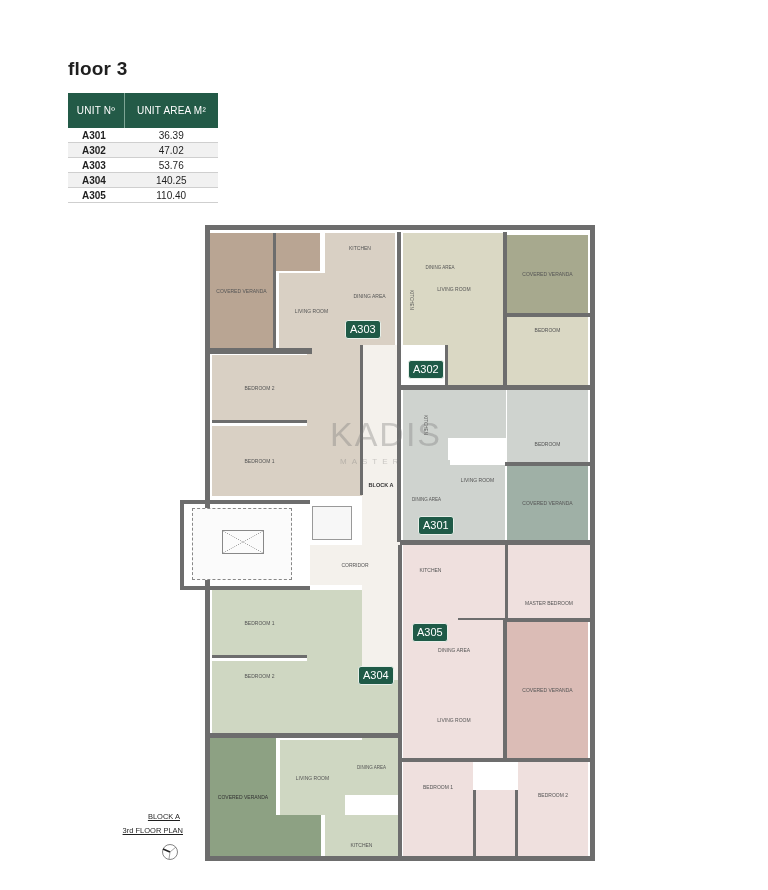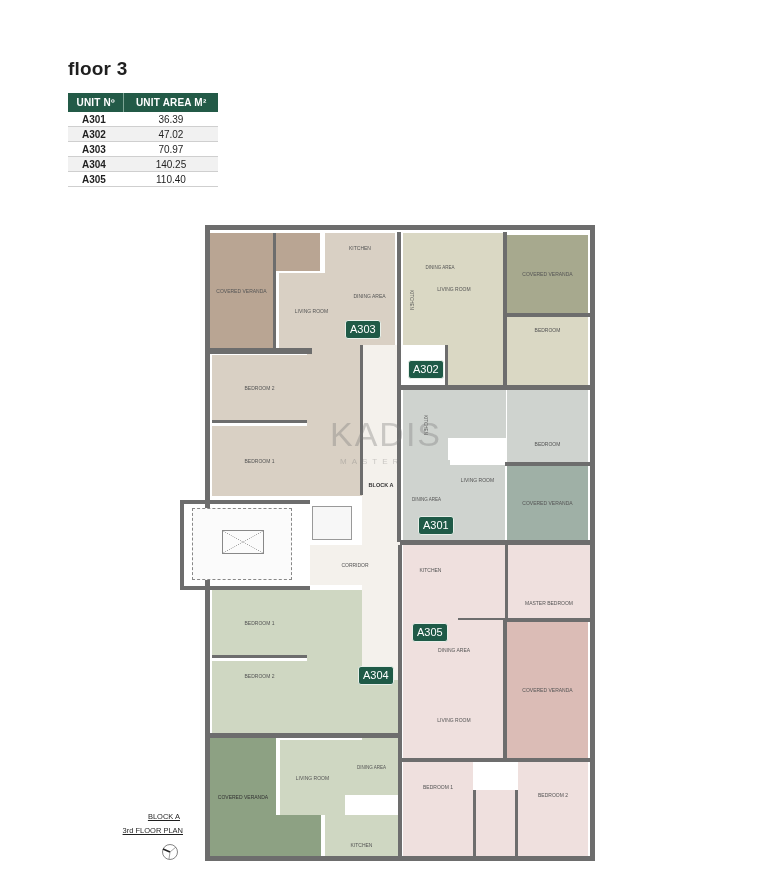--- a/index.html
+++ b/index.html
@@ -1,19 +1,19 @@
 <!DOCTYPE html>
 <html><head>
 <meta charset="utf-8">
 <style>
   html,body{margin:0;padding:0;background:#ffffff;}
   body{width:768px;height:890px;position:relative;overflow:hidden;font-family:"Liberation Sans",sans-serif;color:#1f1f1f;}
   .title{position:absolute;left:68px;top:58px;font-size:19px;font-weight:bold;letter-spacing:0.2px;}
   table.units{position:absolute;left:68px;top:93px;border-collapse:collapse;font-size:10px;width:150px;}
-  table.units th{background:#235a47;color:#fff;font-weight:bold;padding:4px 4px;text-align:center;font-size:10px;letter-spacing:0.2px;}
+  table.units th{background:#235a47;color:#fff;font-weight:normal;padding:12px 4px;text-align:center;font-size:10px;letter-spacing:0.2px;}
   table.units th:first-child{border-right:1px solid #7da595;}
   table.units td{padding:1px 4px;text-align:center;border-bottom:1px solid #cfcfcf;height:12px;}
   table.units td.u{font-weight:bold;text-align:left;padding-left:14px;}
   table.units tr:nth-child(even) td{background:#f1f1f1;}
   .plan{position:absolute;left:0;top:0;width:768px;height:890px;}
   .rm{position:absolute;box-sizing:border-box;font-size:5px;color:#555;text-align:center;display:flex;align-items:center;justify-content:center;text-transform:uppercase;line-height:1.2;}
   .wall{position:absolute;background:#6d6d6d;}
   .badge{position:absolute;background:#1f5a47;color:#fff;font-size:11px;border-radius:3px;padding:2px 4px;border:1px solid #e8efe9;line-height:13px;}
   .wm{position:absolute;color:rgba(120,120,120,0.35);font-size:34px;letter-spacing:2px;}
   .wm2{position:absolute;color:rgba(120,120,120,0.35);font-size:8px;letter-spacing:5px;}
@@ -35,21 +35,21 @@
     <tr>
         <td class="u">A301</td>
         <td>36.39</td>
       </tr>
     <tr>
         <td class="u">A302</td>
         <td>47.02</td>
       </tr>
     <tr>
         <td class="u">A303</td>
-        <td>70.97</td>
+        <td>53.76</td>
       </tr>
     <tr>
         <td class="u">A304</td>
         <td>140.25</td>
       </tr>
     <tr>
         <td class="u">A305</td>
         <td>110.40</td>
       </tr>
   </tbody>

